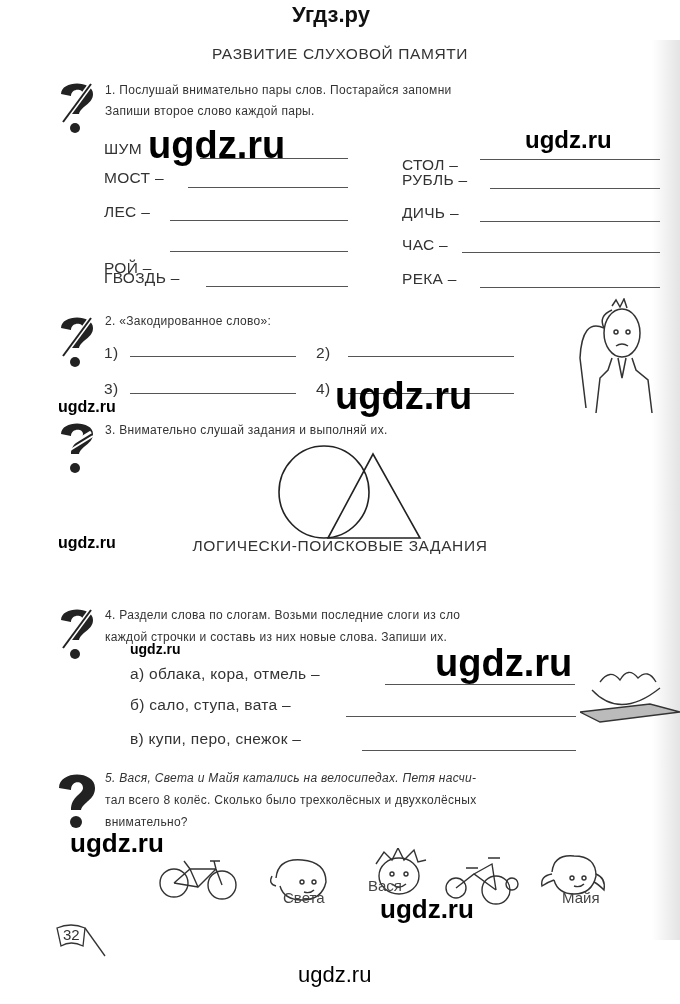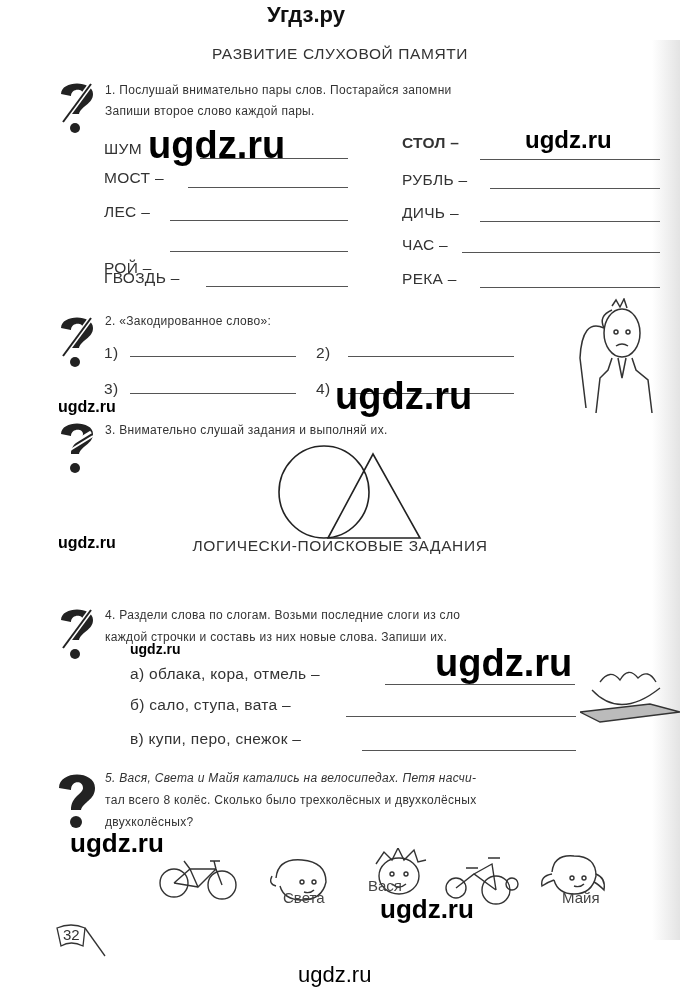--- a/index.html
+++ b/index.html
@@ -1,19 +1,19 @@
 <!DOCTYPE html>
 <html><head>
 <meta charset="utf-8">
 <style>
   html, body { margin:0; padding:0; }
   body { width:680px; height:1004px; background:#fff; position:relative; overflow:hidden;
          font-family:"Liberation Sans", sans-serif; color:#2a2a2a; }
   .abs { position:absolute; }
-  .site-title { left:0; width:612px; top:2px; text-align:center; font-weight:bold; font-size:22px; color:#111; }
+  .site-title { left:0; width:612px; top:2px; text-align:center; font-weight:bold; font-size:22px; color:#111;padding-left:25px; }
   .section-title { left:0; width:680px; text-align:center; font-size:15.5px; letter-spacing:0.6px; color:#333; }
   .task-text { left:105px; font-size:12px; line-height:21px; color:#333; letter-spacing:0.3px; white-space:nowrap; }
   .word { font-size:15.5px; color:#333; letter-spacing:0.3px; white-space:nowrap; }
   .line { height:1px; background:#555; }
   .wm { font-weight:bold; color:#000; white-space:nowrap; }
   .qicon { width:44px; height:60px; }
   .edge { right:0; top:40px; width:28px; height:900px;
           background:linear-gradient(to right, rgba(255,255,255,0), rgba(200,200,200,0.5)); }
   .name-label { font-size:15px; color:#444; }
 </style>
@@ -39,21 +39,21 @@
 <div class="abs line" style="left:200px;top:158px;width:148px;"></div>
 <div class="abs word" style="left:104px;top:169px;">МОСТ –</div>
 <div class="abs line" style="left:188px;top:187px;width:160px;"></div>
 <div class="abs word" style="left:104px;top:203px;">ЛЕС –</div>
 <div class="abs line" style="left:170px;top:220px;width:178px;"></div>
 <div class="abs word" style="left:104px;top:234px;margin-top:25px;">РОЙ –</div>
 <div class="abs line" style="left:170px;top:251px;width:178px;"></div>
 <div class="abs word" style="left:104px;top:269px;">ГВОЗДЬ –</div>
 <div class="abs line" style="left:206px;top:286px;width:142px;"></div>
 
-<div class="abs word" style="left:402px;top:134px;font-weight:bold;">СТОЛ –</div>
+<div class="abs word" style="left:402px;top:156px;">СТОЛ –</div>
 <div class="abs line" style="left:480px;top:159px;width:180px;"></div>
 <div class="abs word" style="left:402px;top:171px;">РУБЛЬ –</div>
 <div class="abs line" style="left:490px;top:188px;width:170px;"></div>
 <div class="abs word" style="left:402px;top:204px;">ДИЧЬ –</div>
 <div class="abs line" style="left:480px;top:221px;width:180px;"></div>
 <div class="abs word" style="left:402px;top:236px;">ЧАС –</div>
 <div class="abs line" style="left:462px;top:252px;width:198px;"></div>
 <div class="abs word" style="left:402px;top:270px;">РЕКА –</div>
 <div class="abs line" style="left:480px;top:287px;width:180px;"></div>
 
@@ -125,21 +125,21 @@
     <path d="M0 52 L70 44 L100 52 L20 62 Z" fill="#bbb"></path>
   </g>
 </svg>
 
 <svg class="abs qicon" style="left:55px;top:770px;" viewBox="0 0 44 60">
   <path d="M4 18 C4 0 40 0 40 18 C40 30 28 32 26 40 L16 40 C16 26 28 24 28 18 C28 10 16 10 16 20 Z" fill="#222"></path>
   <circle cx="21" cy="52" r="6" fill="#222"></circle>
 </svg>
 <div class="abs task-text" style="top:768px;font-style:italic;">5. Вася, Света и Майя катались на велосипедах. Петя насчи-</div>
 <div class="abs task-text" style="top:790px;">тал всего 8 колёс. Сколько было трехколёсных и двухколёсных</div>
-<div class="abs task-text" style="top:812px;">двухколёсных?</div>
+<div class="abs task-text" style="top:812px;">внимательно?</div>
 
 <svg class="abs" style="left:158px;top:855px;width:82px;height:46px;" viewBox="0 0 82 46">
   <g fill="none" stroke="#333" stroke-width="1.4">
     <circle cx="16" cy="28" r="14"></circle>
       <circle cx="64" cy="30" r="14"></circle>
     <path d="M16 28 L32 14 L58 14 L64 30 M32 14 L40 32 L58 14 M40 32 L16 28 M26 6 L32 14 M56 6 L58 14 M52 6 L62 6"></path>
   </g>
 </svg>
 
 <svg class="abs" style="left:266px;top:856px;width:66px;height:46px;" viewBox="0 0 66 46">

